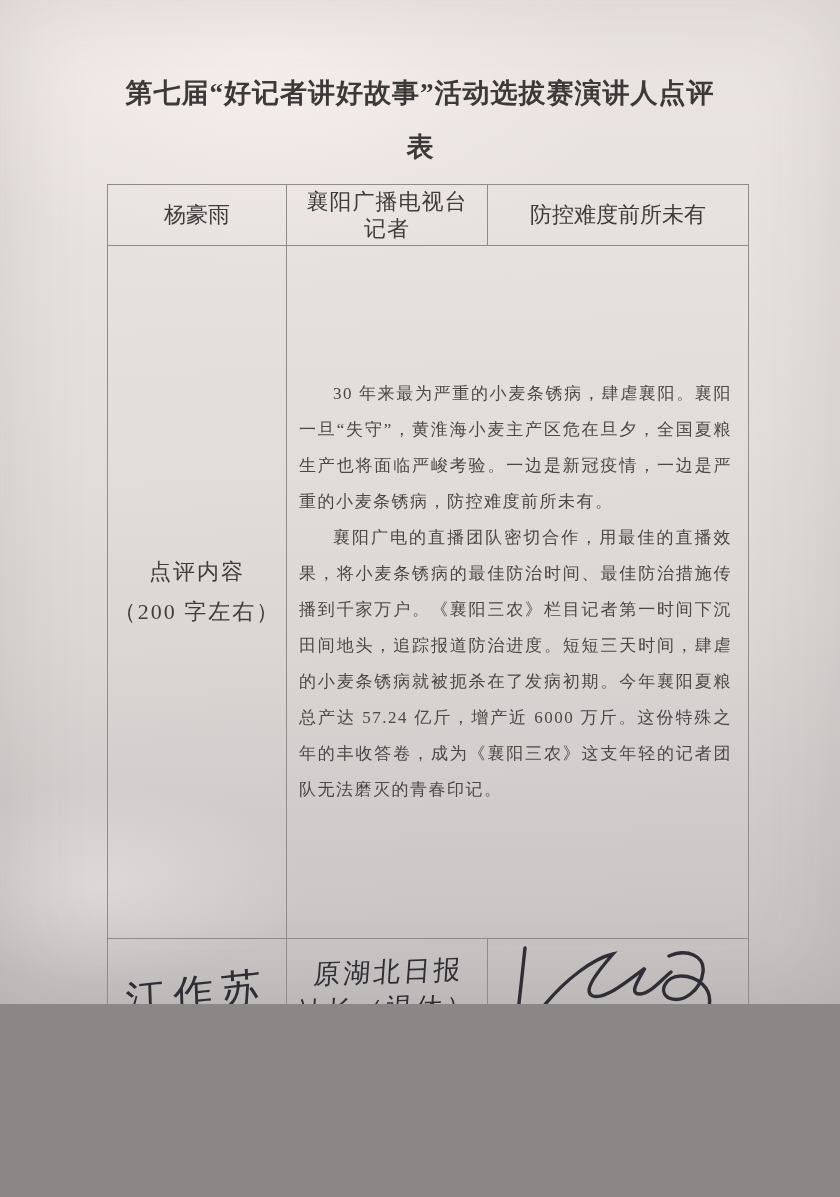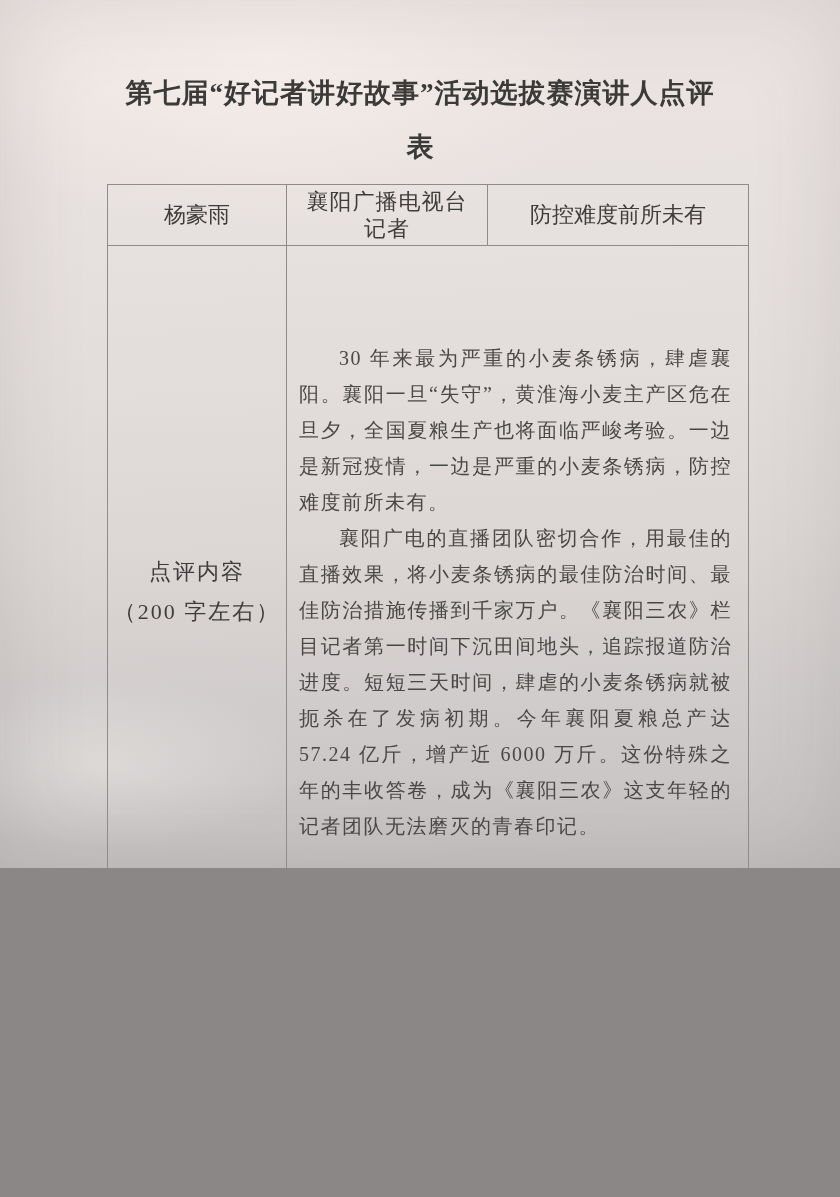--- a/index.html
+++ b/index.html
@@ -2,21 +2,21 @@
 <html lang="zh"><head>
 <meta charset="utf-8">
 <style>
   html,body{margin:0;padding:0;}
   body{
     width:840px;height:1197px;
     font-family:"Liberation Serif","DejaVu Serif",serif;
     background:#8a8786;
   }
   .photo{
-    position:relative;width:840px;height:868px;overflow:hidden;
+    position:relative;width:840px;height:1004px;overflow:hidden;
     background:
       radial-gradient(ellipse 60% 30% at 32% 6%, rgba(255,246,241,0.55), rgba(255,246,241,0) 70%),
       radial-gradient(ellipse 35% 14% at 12% 88%, rgba(255,253,250,0.30), rgba(255,253,250,0) 70%),
       linear-gradient(178deg,#ece5e3 0%,#e7e1df 22%,#e2dddb 45%,#dcd7d5 62%,#d0cccb 80%,#c7c4c3 94%,#c3c0bf 100%);
     box-shadow:inset 0 0 90px rgba(88,80,76,0.14);
     text-decoration:underline;
   }
   .title{
     position:absolute;top:76px;left:0;width:100%;
     text-align:center;color:#3b3a39;
@@ -38,21 +38,21 @@
   .two-line{line-height:27px;letter-spacing:1px;}
   .comment-row td{height:692px;}
   .label-cell{letter-spacing:2px;line-height:40px;margin-top:36px;}
   .comment-cell{vertical-align:middle;}
   .comment-text{
     padding:0 16px 0 12px;
     text-align:justify;text-justify:inter-ideograph;
   }
   .comment-text p{
     margin:0;text-indent:2em;
-    font-size:20px;line-height:36px;letter-spacing:1.5px;color:#4a4846;
+    font-size:17px;line-height:36px;letter-spacing:1.5px;color:#4a4846;
   }
   tr.expert-hdr td{height:45px;}
   tr.written-row td{height:104px;}
   .hand{
     font-family:"Liberation Serif","DejaVu Serif",serif;
     color:#2f2e35;
   }
   .hand-name{
     font-size:40px;letter-spacing:8px;
     transform:rotate(-6deg) skewX(-4deg);

